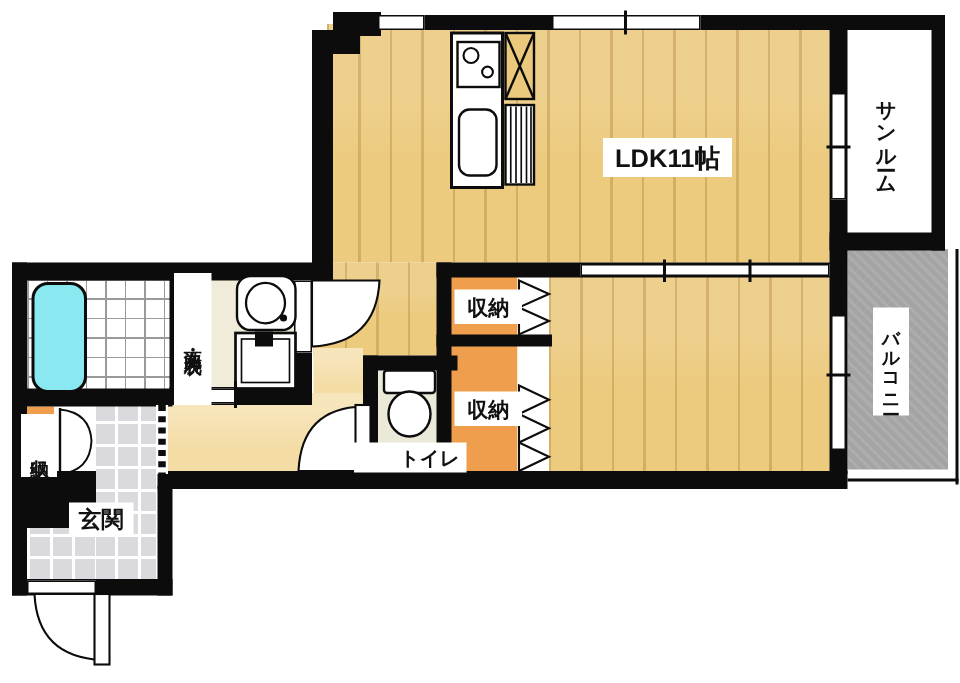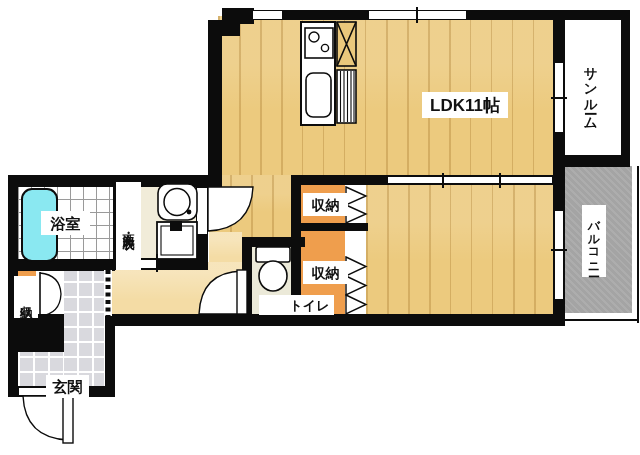--- a/index.html
+++ b/index.html
@@ -162,24 +162,23 @@
       <path d="M551,98 H567"></path>
       <path d="M551,250 H567"></path>
       <path d="M443,173 V188"></path>
       <path d="M500,173 V188"></path>
       <path d="M157,254 V272"></path>
     </g>
 
     <path d="M108,270 V316" stroke="#0c0c0c" stroke-width="5" stroke-dasharray="4 3.5"></path>
   </svg>
 
-  <div class="lbl" style="left:402px;top:92px;width:82px;height:24px;font-size:17px;margin-left:20px;">LDK11帖</div>
+  <div class="lbl" style="left:402px;top:92px;width:82px;height:24px;font-size:17px;">LDK11帖</div>
   <div class="lbl vert" style="left:578px;top:44px;width:21px;height:90px;font-size:13.5px;">サンルーム</div>
   <div class="lbl vert" style="left:582px;top:205px;width:20px;height:70px;font-size:12px;">バルコニー</div>
-  <div class="lbl" style="left:41px;top:211px;width:45px;height:22px;font-size:15px;">浴室</div>
   <div class="lbl vert" style="left:116px;top:182px;width:21px;height:86px;font-size:12px;">洗面・脱衣</div>
-  <div class="lbl" style="left:259px;top:295px;width:45px;height:18px;font-size:13px;padding-left:28px;">トイレ</div>
-  <div class="lbl" style="left:46px;top:335px;width:39px;height:21px;font-size:15px;margin-top:40px;">玄関</div>
+  <div class="lbl" style="left:236px;top:295px;width:45px;height:18px;font-size:13px;padding-left:28px;">トイレ</div>
+  <div class="lbl" style="left:46px;top:335px;width:39px;height:21px;font-size:15px;">玄関</div>
   <div class="lbl" style="left:303px;top:193px;width:41px;height:21px;font-size:14px;">収納</div>
   <div class="lbl" style="left:303px;top:261px;width:41px;height:21px;font-size:14px;">収納</div>
   <div class="lbl vert" style="left:14px;top:276px;width:20px;height:40px;font-size:12.5px;">収納</div>
 
 </div>
 
 </body></html>

